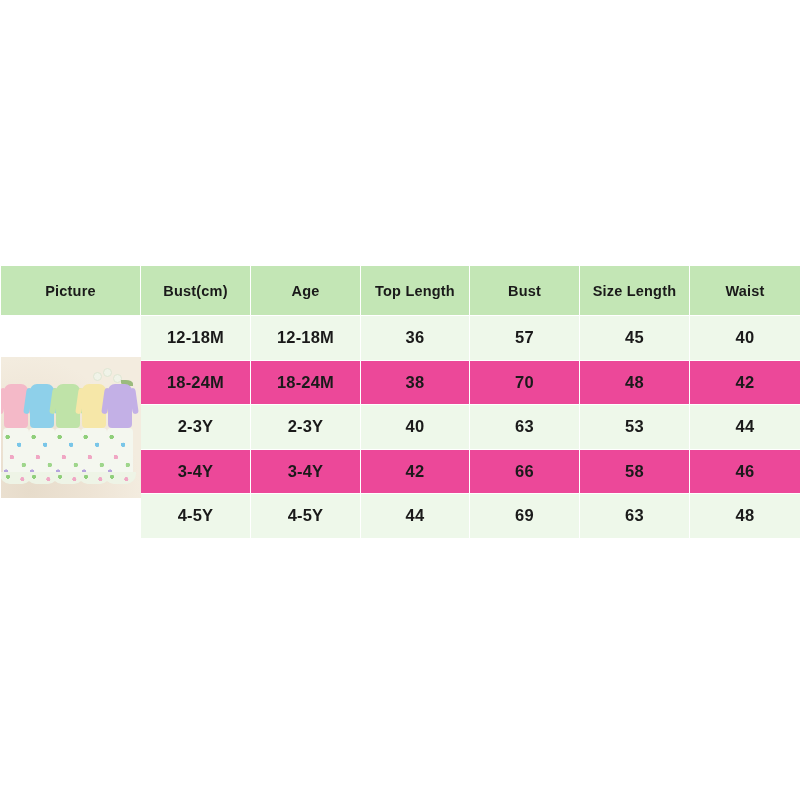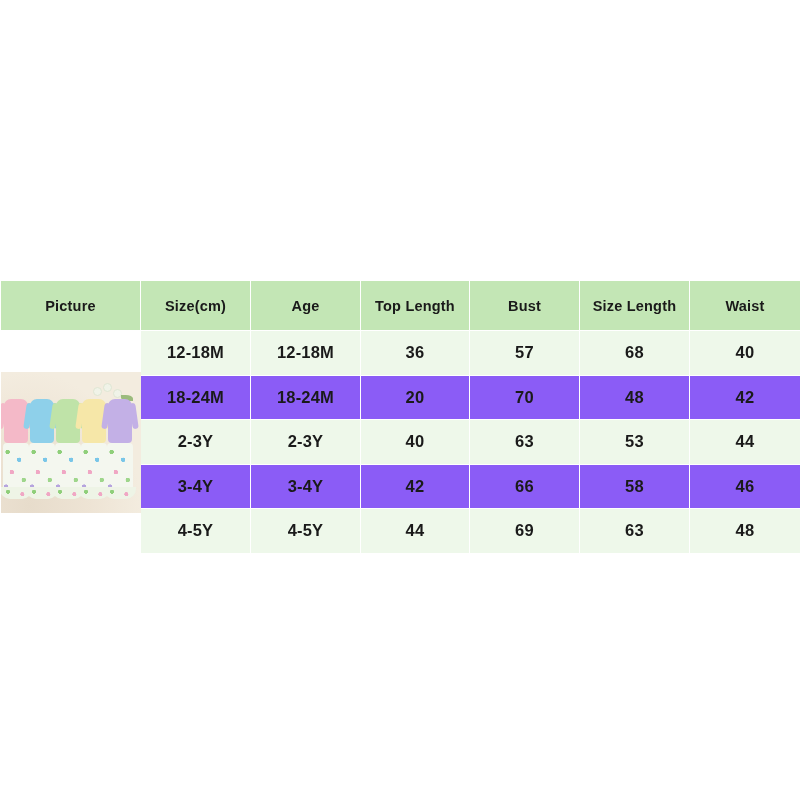--- a/index.html
+++ b/index.html
@@ -12,21 +12,21 @@
   #page {
     position: relative;
     width: 800px;
     height: 800px;
     background: #ffffff;
     overflow: hidden;
   }
   #chart-wrap {
     position: absolute;
     left: 0;
-    top: 280px;
+    top: 265px;
     width: 800px;
   }
   table.size-chart {
     border-collapse: collapse;
     width: 800px;
     table-layout: fixed;
   }
   table.size-chart td, table.size-chart th {
     border: 1px solid #ffffff;
     text-align: center;
@@ -49,21 +49,21 @@
     background: #c3e6b5;
     font-size: 14.5px;
     letter-spacing: .2px;
   }
   tbody tr { height: 44.5px; }
   tbody td {
     font-size: 16.5px;
     letter-spacing: .2px;
   }
   tbody tr.odd td  { background: #eef8ea; }
-  tbody tr.even td { background: #8b5cf6; }
+  tbody tr.even td { background: #ec4899; }
 
   
   td.picture-cell {
     background: #ffffff !important;
     border: none;
     padding: 0;
     position: relative;
     vertical-align: top;
   }
   .photo {
@@ -170,21 +170,21 @@
           <col class="c-size">
           <col class="c-age">
         <col class="c-toplen">
           <col class="c-bust">
           <col class="c-pantlen">
           <col class="c-waist">
       </colgroup>
       <thead>
         <tr>
           <th>Picture</th>
-          <th>Size(cm)</th>
+          <th>Bust(cm)</th>
           <th>Age</th>
           <th>Top Length</th>
           <th>Bust</th>
           <th>Size Length</th>
           <th>Waist</th>
         </tr>
       </thead>
       <tbody>
         <tr class="odd">
           <td class="picture-cell" rowspan="5">
@@ -234,27 +234,27 @@
                     <div class="pants"></div>
                     <div class="hem"></div>
                 </div>
               </div>
             </div>
           </td>
           <td>12-18M</td>
           <td>12-18M</td>
           <td>36</td>
           <td>57</td>
-          <td>68</td>
+          <td>45</td>
           <td>40</td>
         </tr>
         <tr class="even">
           <td>18-24M</td>
           <td>18-24M</td>
-          <td>20</td>
+          <td>38</td>
           <td>70</td>
           <td>48</td>
           <td>42</td>
         </tr>
         <tr class="odd">
           <td>2-3Y</td>
           <td>2-3Y</td>
           <td>40</td>
           <td>63</td>
           <td>53</td>

